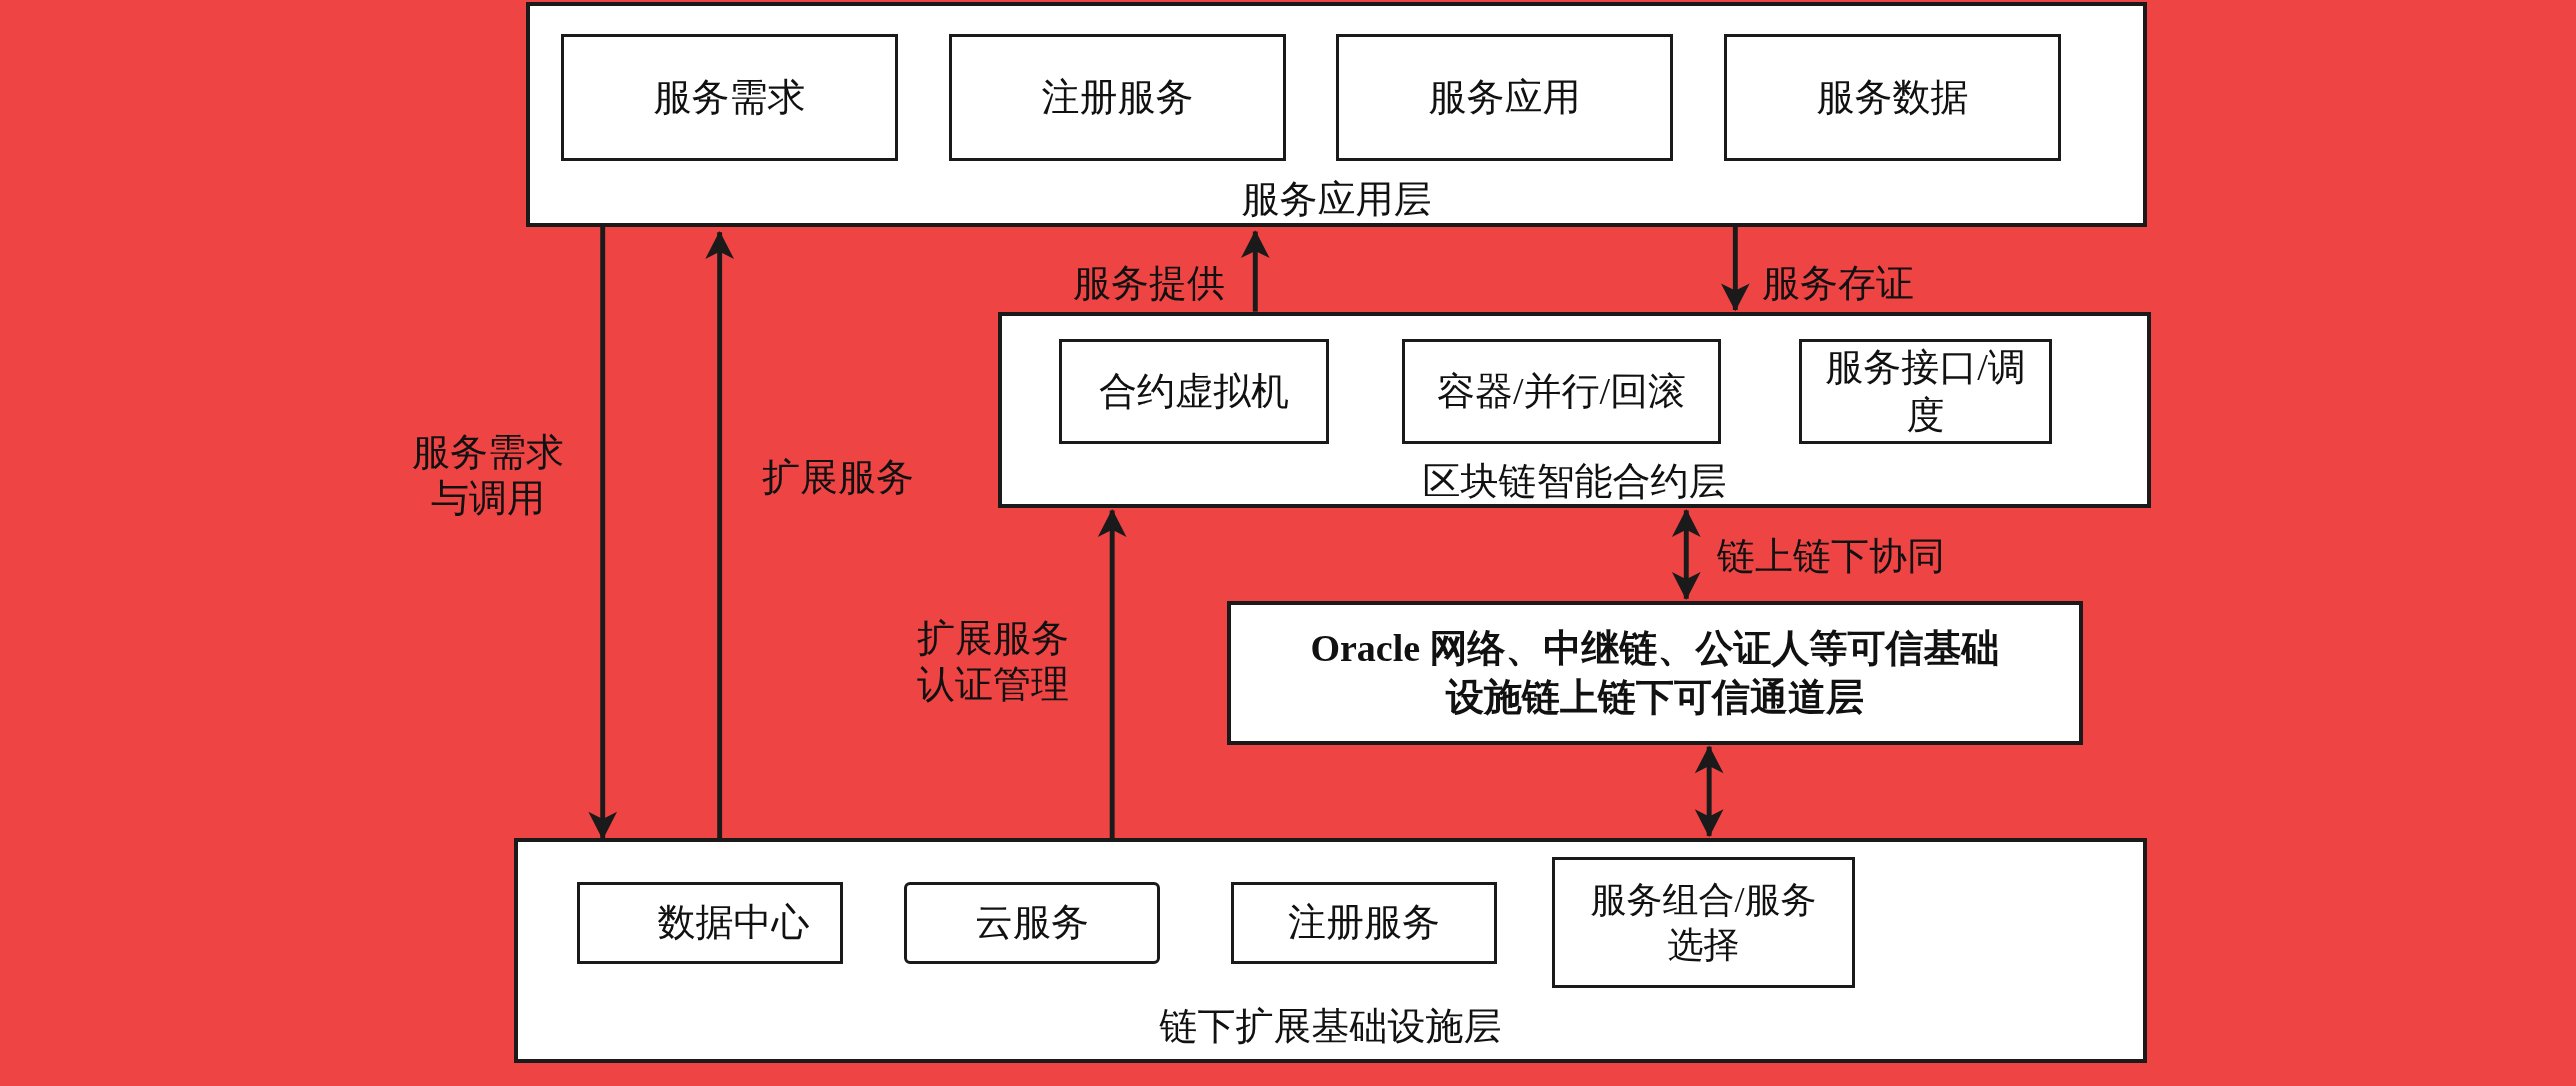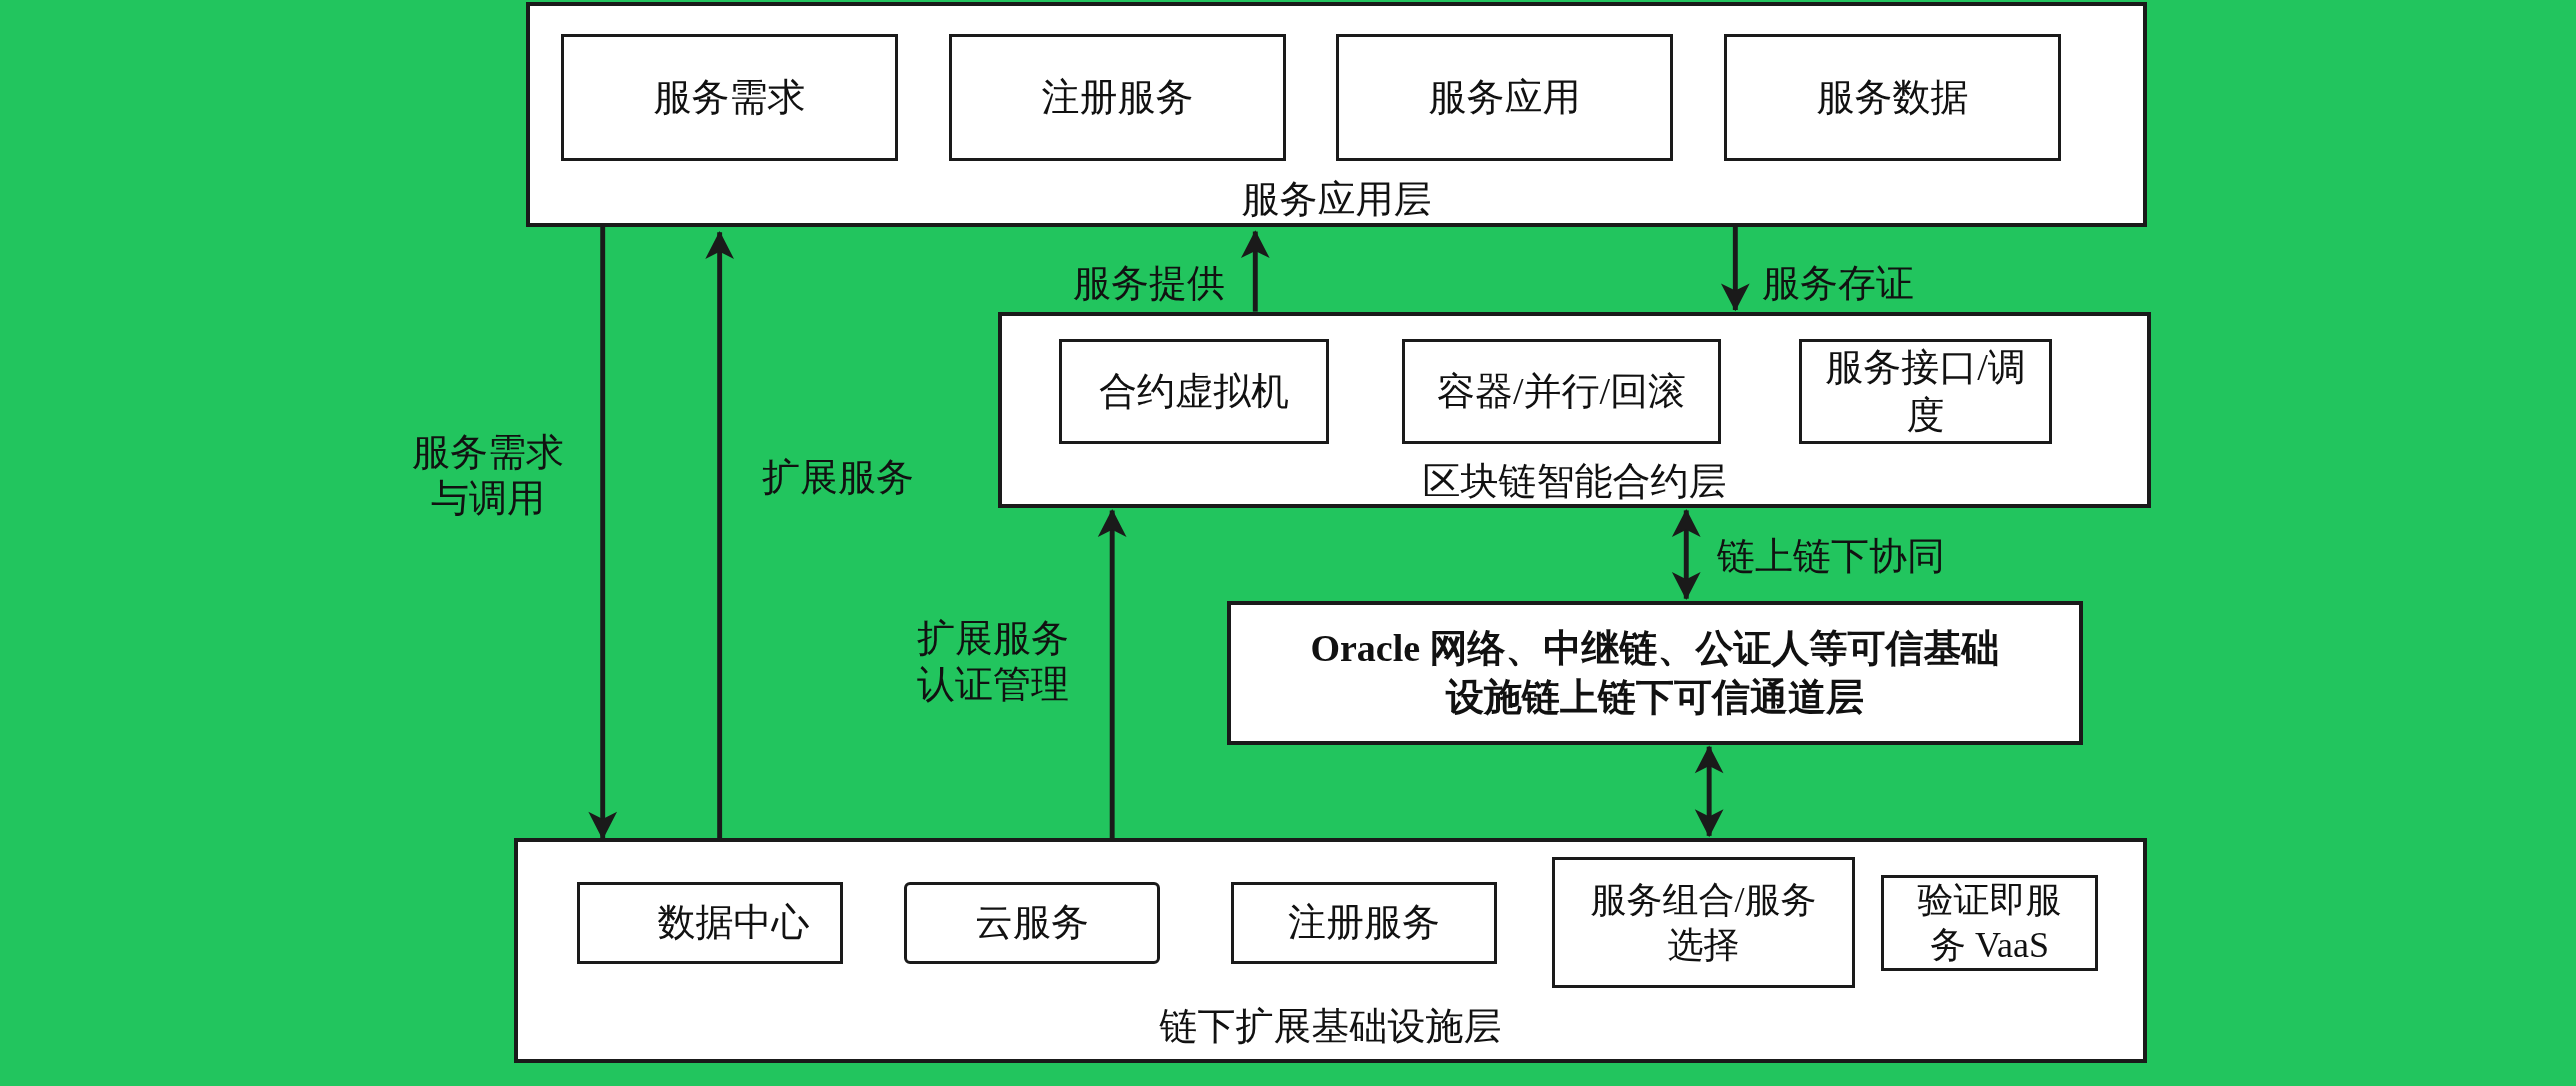--- a/index.html
+++ b/index.html
@@ -8,21 +8,21 @@
     background: #ffffff;
   }
   body {
     font-family: "Liberation Serif", "DejaVu Serif", serif;
     color: #111111;
   }
   #diagram {
     position: relative;
     width: 2576px;
     height: 1087px;
-    background: #22c55e;
+    background: #ef4444;
     overflow: hidden;
   }
   
   .layer-box {
     position: absolute;
     box-sizing: border-box;
     border: 4.1px solid #1a1a1a;
     background: #ffffff;
   }
   .node-box {
@@ -140,24 +140,20 @@
   <div class="node-box" style="left:904px; top:882px; width:256px; height:82px;border-radius:6px;">
     <span class="node-label">云服务</span>
   </div>
   <div class="node-box" style="left:1231px; top:882px; width:266px; height:82px;">
     <span class="node-label">注册服务</span>
   </div>
   <div class="node-box" style="left:1552px; top:857px; width:303px; height:131px;">
     <span class="node-label" style="font-size:36px;">服务组合/服务
 选择</span>
   </div>
-  <div class="node-box" style="left:1881px; top:875px; width:217px; height:96px;">
-    <span class="node-label" style="font-size:36px;">验证即服
-务 VaaS</span>
-  </div>
 
   <div class="layer-title" style="left:514px; top:1001px; width:1633px;">链下扩展基础设施层</div>
 
   <div class="edge-label" style="left:386px; top:429px; width:204px;">服务需求
 与调用</div>
 
   <div class="edge-label" style="left:736px; top:454px; width:204px;">扩展服务</div>
 
   <div class="edge-label" style="left:891px; top:615px; width:204px;">扩展服务
 认证管理</div>

